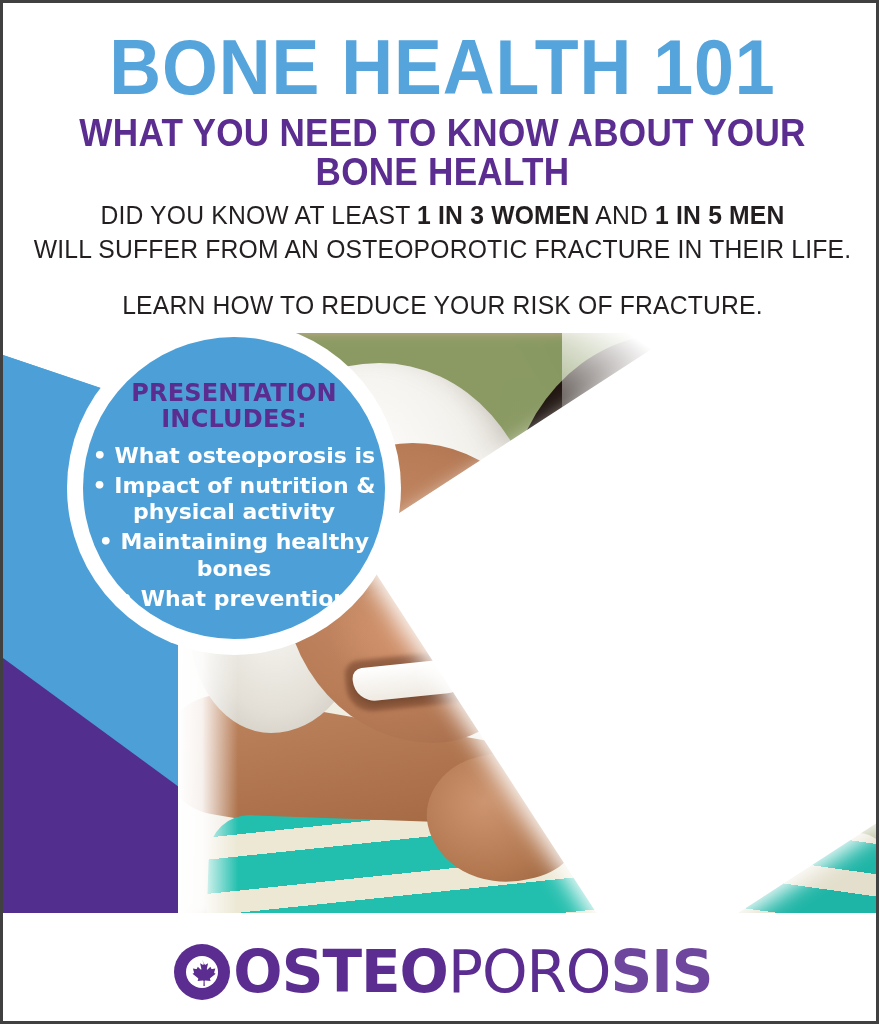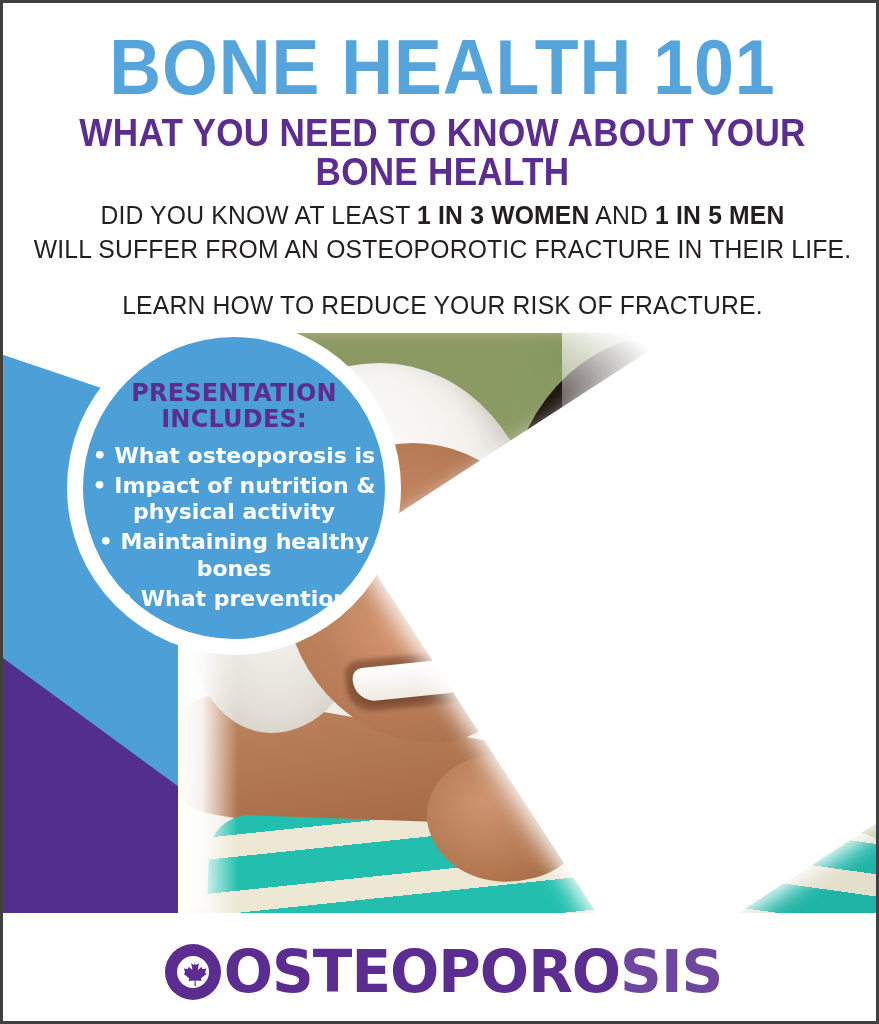--- a/index.html
+++ b/index.html
@@ -403,21 +403,21 @@
     display: flex;
     align-items: baseline;
     font-family: "DejaVu Sans", sans-serif;
     font-size: 58px;
     line-height: 1;
     color: #5b2d90;
     letter-spacing: -1px;
     margin-left: 1px;
   }
   .logo-strong { font-weight: bold; }
-  .logo-light  { font-weight: bold; }
+  .logo-light  { font-weight: normal; }
   .logo-thin   { font-weight: bold; opacity: 0.88; }
 </style>
 </head>
 <body>
 
 <div class="poster">
 
   <svg class="shapes" viewBox="0 0 879 1024" preserveAspectRatio="none">
 
     <path d="M0,352 L196,418 L150,700 L0,700 Z" fill="#4ca0d7"></path>

